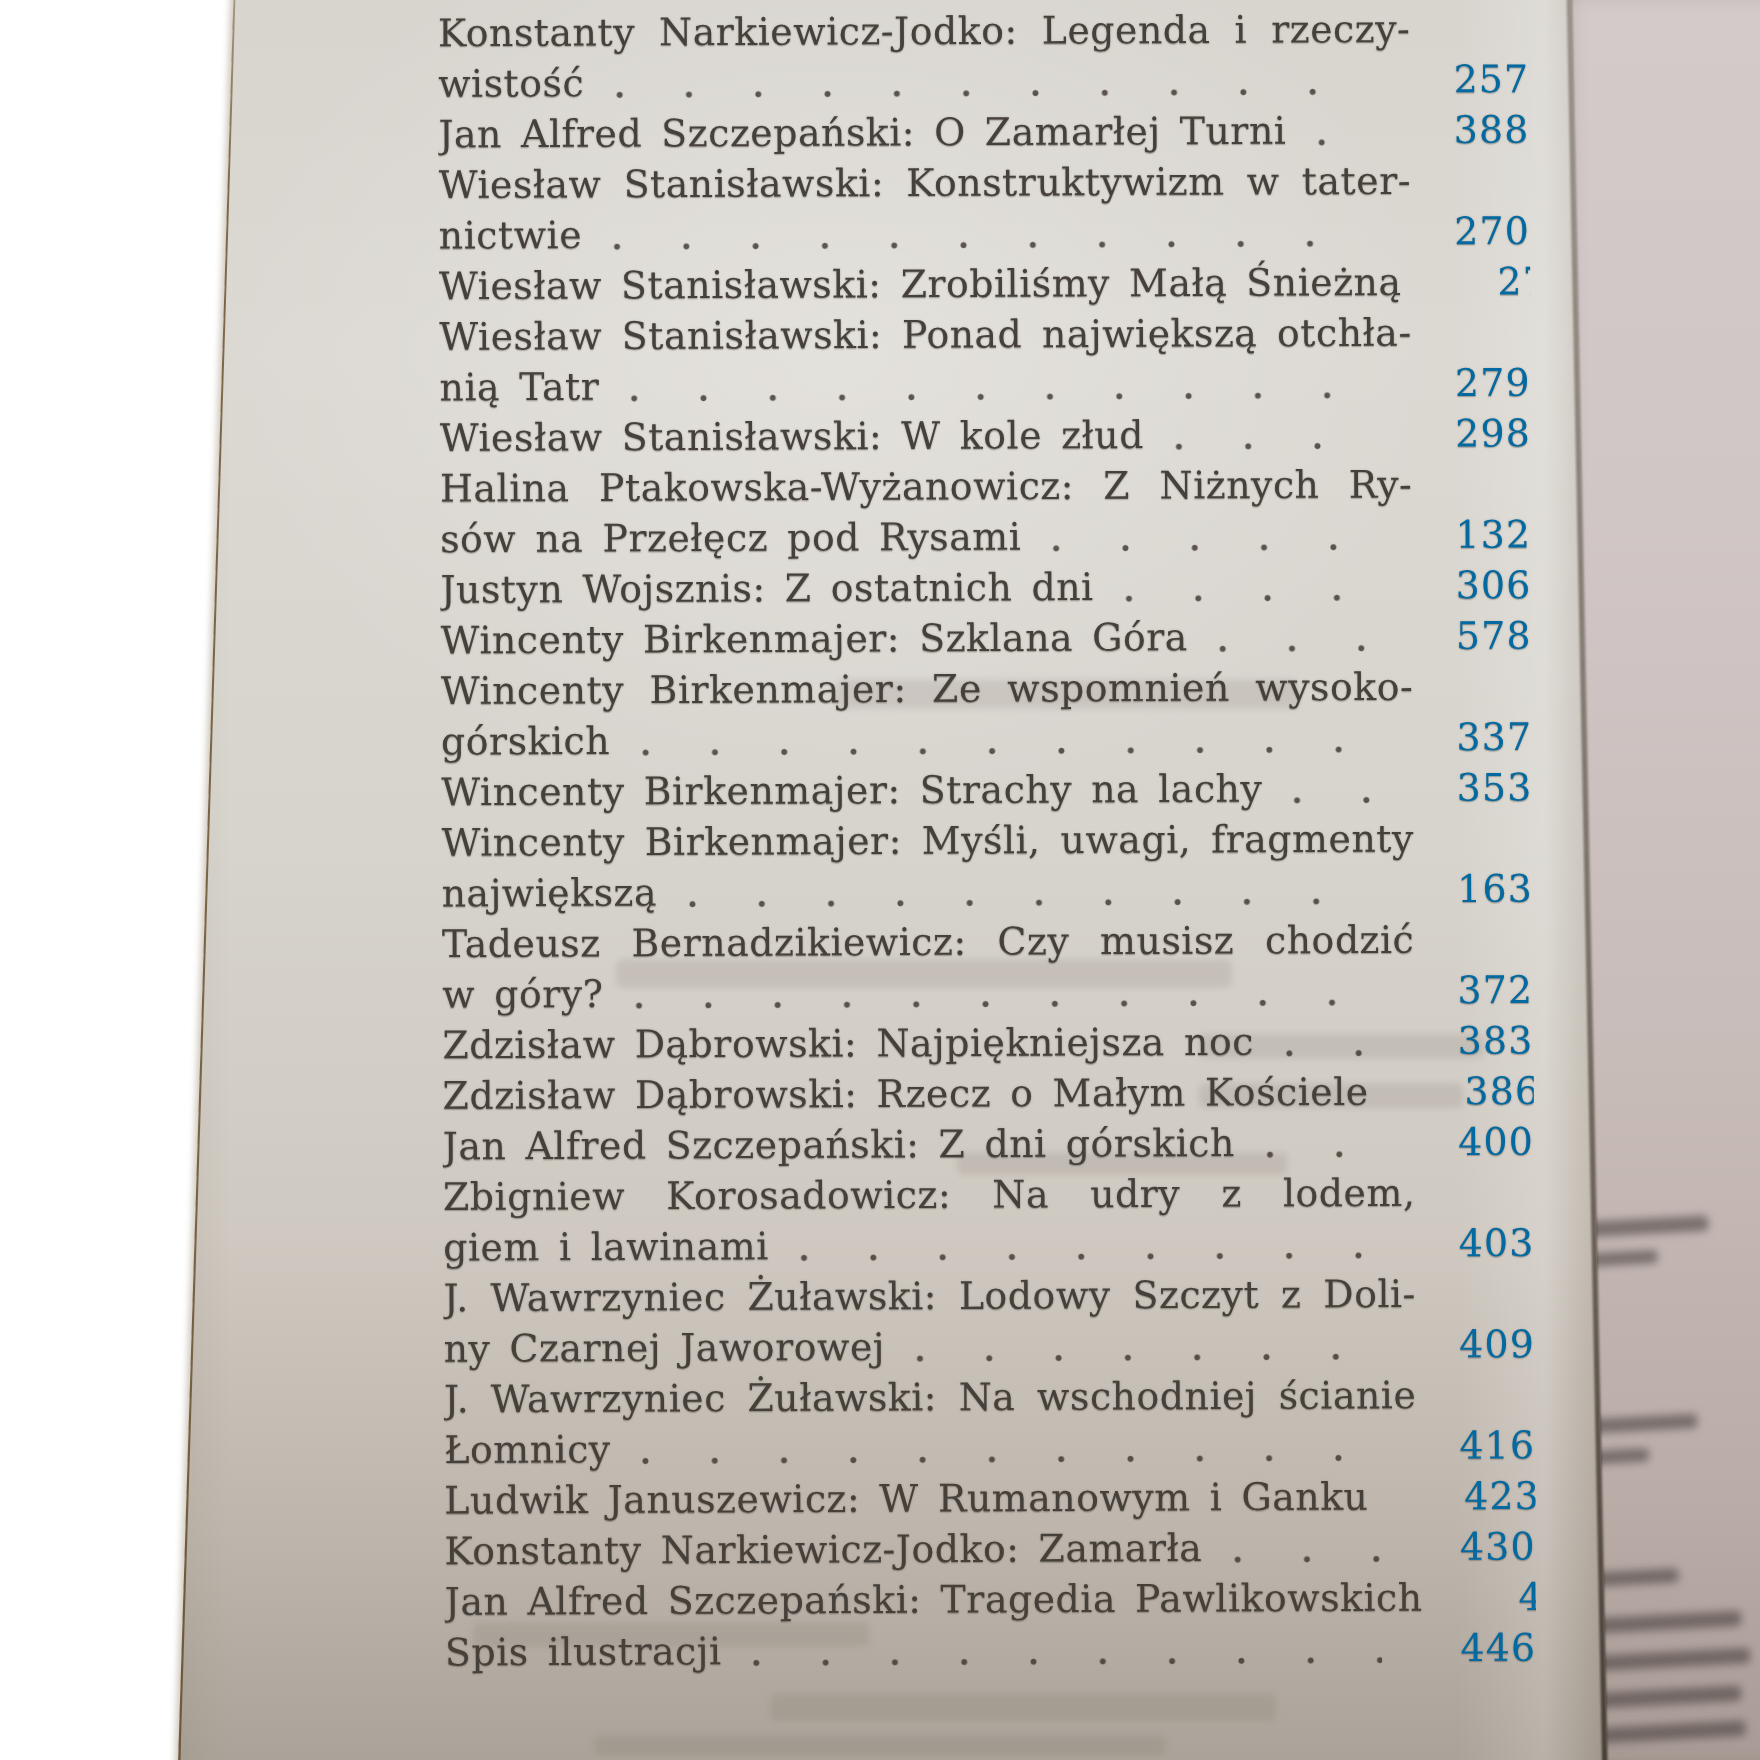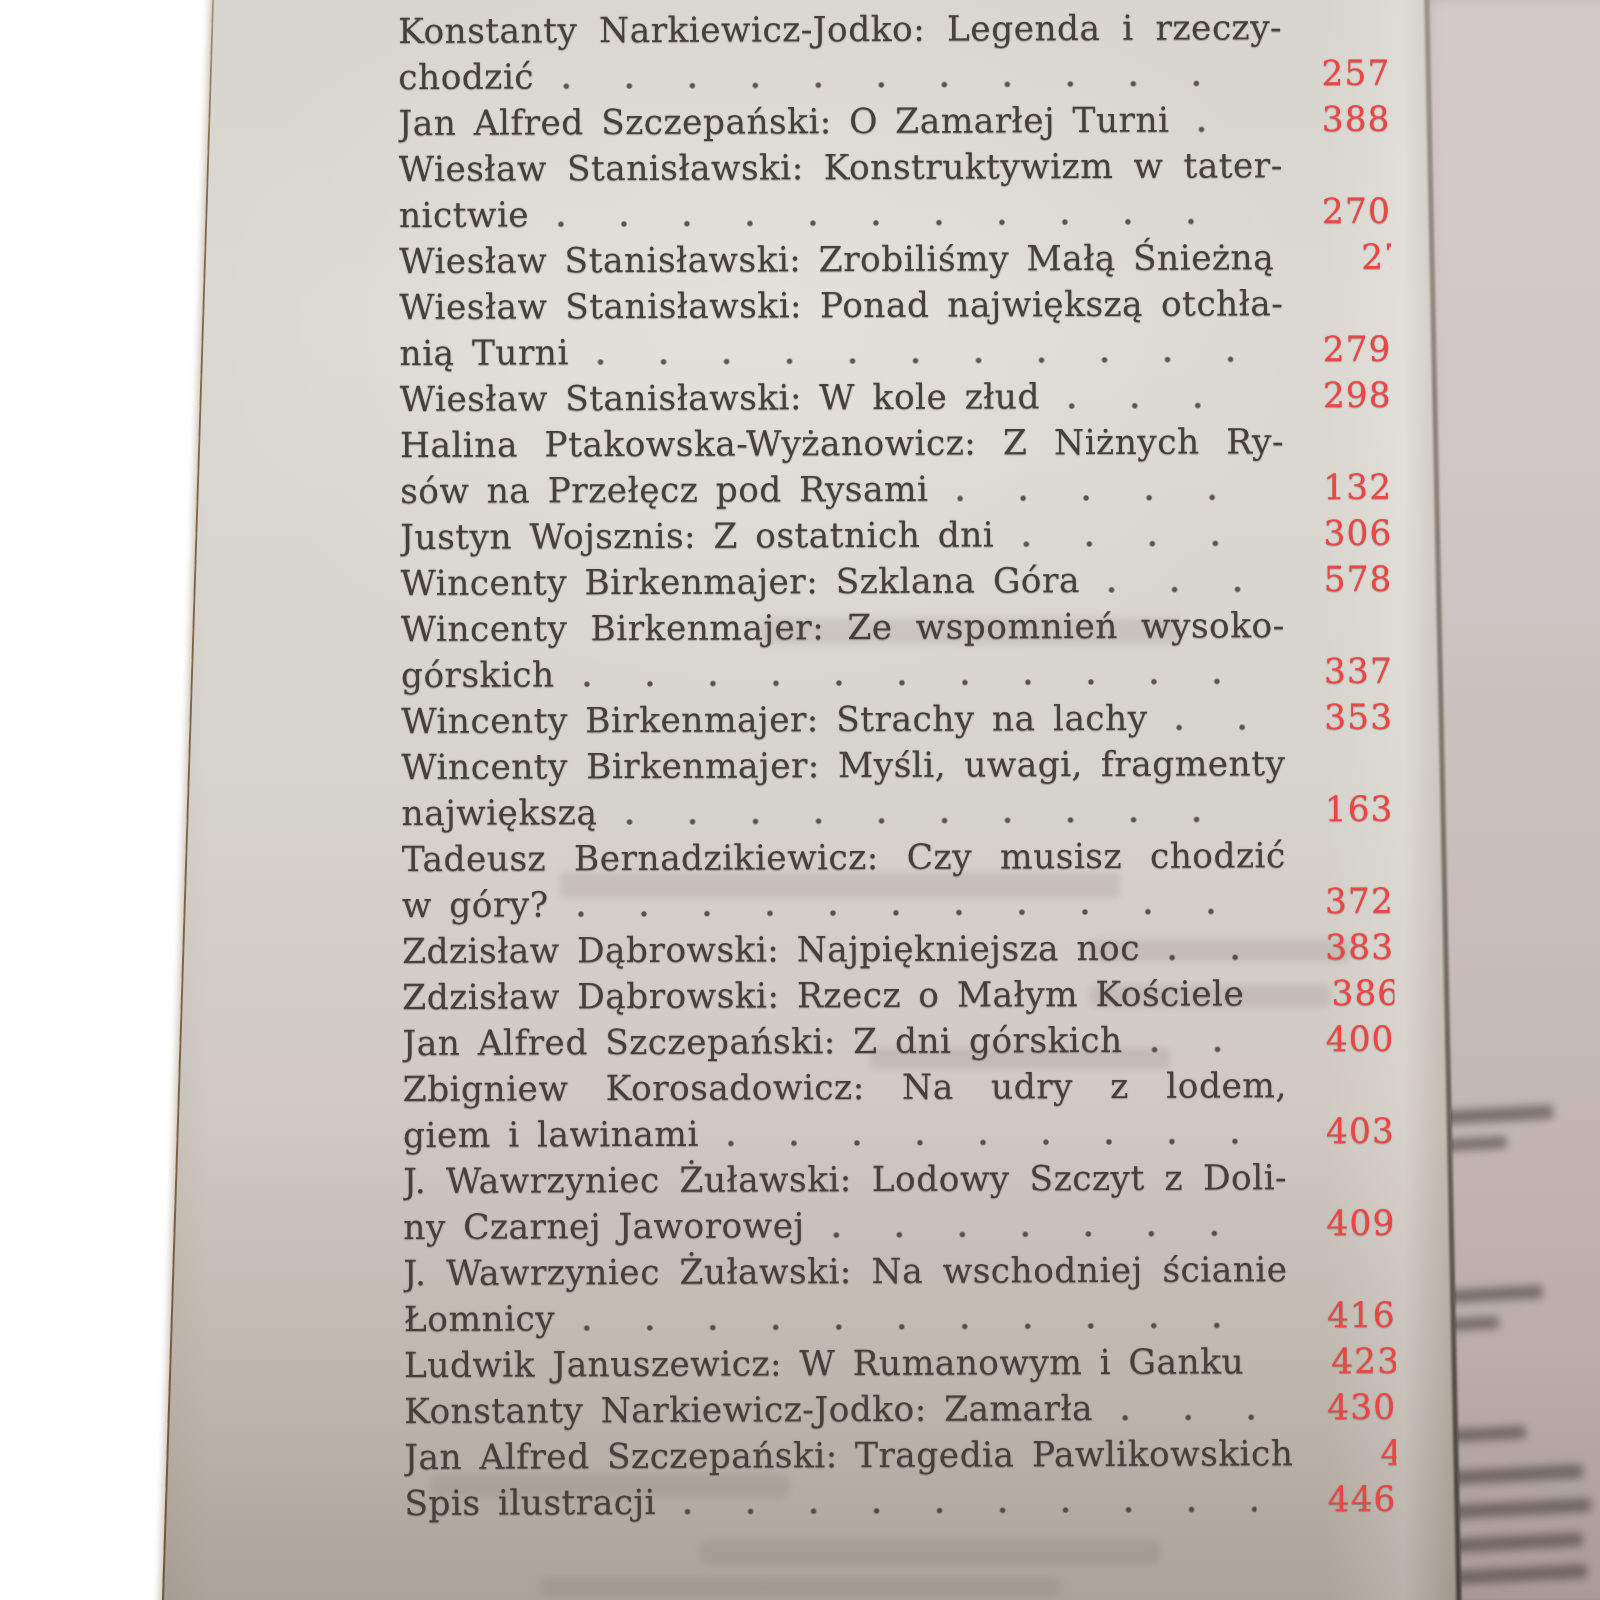--- a/index.html
+++ b/index.html
@@ -38,21 +38,21 @@
        text-shadow:0 1px 1px rgba(70,60,50,.35), 0 0 2px rgba(70,60,50,.22);}
   .line{height:46px;line-height:46px;overflow:hidden;white-space:nowrap;}
   .line.full{text-align:justify;padding-right:108px;white-space:normal;}
   .line.full::after{content:"";display:inline-block;width:100%;}
   .line.row{display:flex;align-items:baseline;}
   .t{white-space:nowrap;}
   .leader{flex:1;align-self:stretch;margin:0 52px 0 16px;min-width:0;
     background-image:radial-gradient(circle 3px at 4px 50%, rgba(62,54,46,.82) 2.2px, rgba(62,54,46,0) 3.2px);
     background-size:63px 12px;background-repeat:repeat-x;
     background-position:left 12px bottom 7px;}
-  .num{min-width:88px;text-align:right;color:#ef4444;letter-spacing:1px;}
+  .num{min-width:88px;text-align:right;color:#0369a1;letter-spacing:1px;}
 </style>
 </head>
 <body>
 
 <div class="photo">
 
   <div class="next-page">
     <div class="frag" style="left:18px;top:1108px;width:120px;height:14px;"></div>
     <div class="frag" style="left:22px;top:1138px;width:70px;height:12px;"></div>
     <div class="frag" style="left:18px;top:1288px;width:110px;height:13px;"></div>
@@ -75,21 +75,21 @@
     <div class="ghost" style="left:280px;top:1475px;width:360px;height:22px;"></div>
     <div class="ghost" style="left:550px;top:1540px;width:460px;height:24px;"></div>
     <div class="ghost" style="left:390px;top:1578px;width:520px;height:18px;"></div>
   </div>
 
   <div class="gap-line"></div>
 
   <div class="toc" id="toc">
       <div class="line full"><span>Konstanty Narkiewicz-Jodko: Legenda i rzeczy-</span></div>
       <div class="line row">
-        <span class="t">chodzić</span>
+        <span class="t">wistość</span>
         <span class="leader"></span>
         <span class="num">257</span>
       </div>
       <div class="line row">
         <span class="t">Jan Alfred Szczepański: O Zamarłej Turni</span>
         <span class="leader"></span>
         <span class="num">388</span>
       </div>
       <div class="line full"><span>Wiesław Stanisławski: Konstruktywizm w tater-</span></div>
       <div class="line row">
@@ -97,21 +97,21 @@
         <span class="leader"></span>
         <span class="num">270</span>
       </div>
       <div class="line row">
         <span class="t">Wiesław Stanisławski: Zrobiliśmy Małą Śnieżną</span>
         <span class="leader"></span>
         <span class="num">276</span>
       </div>
       <div class="line full"><span>Wiesław Stanisławski: Ponad największą otchła-</span></div>
       <div class="line row">
-        <span class="t">nią Turni</span>
+        <span class="t">nią Tatr</span>
         <span class="leader"></span>
         <span class="num">279</span>
       </div>
       <div class="line row">
         <span class="t">Wiesław Stanisławski: W kole złud</span>
         <span class="leader"></span>
         <span class="num">298</span>
       </div>
       <div class="line full"><span>Halina Ptakowska-Wyżanowicz: Z Niżnych Ry-</span></div>
       <div class="line row">

